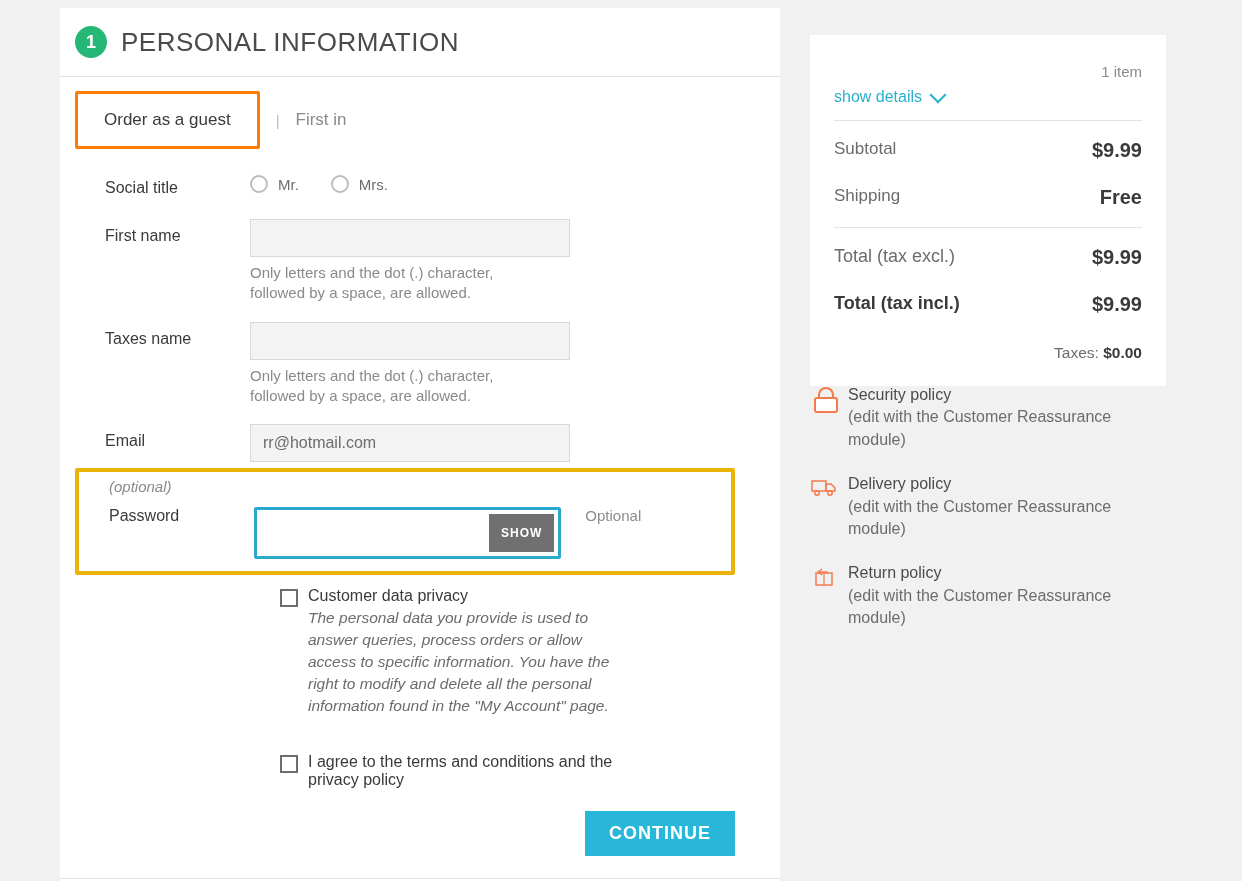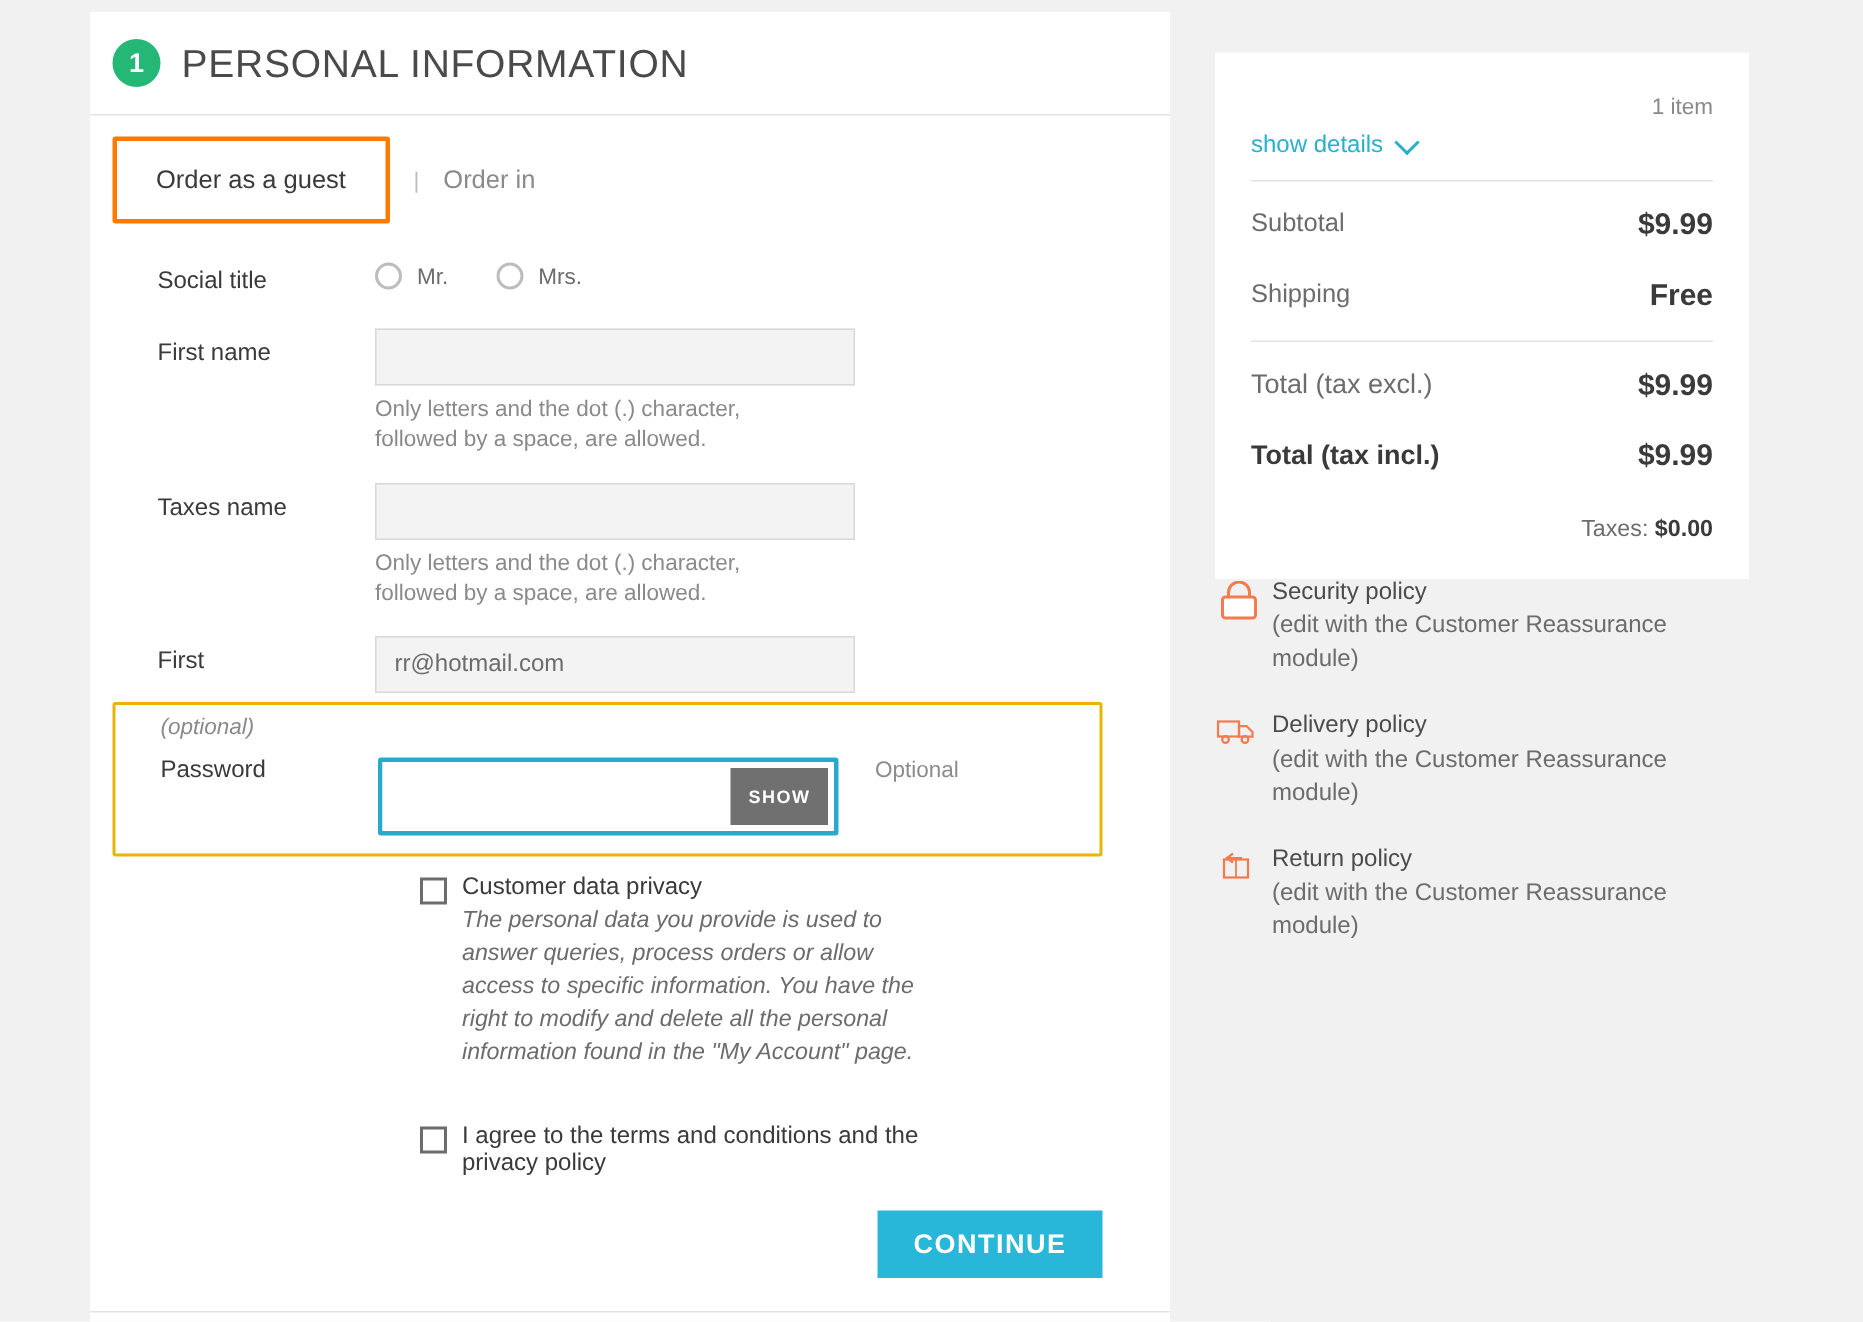--- a/index.html
+++ b/index.html
@@ -120,21 +120,21 @@
   color: #6c6c6c;
 }
 .hint {
   color: #8a8a8a;
   font-size: 15px;
   margin-top: 6px;
   line-height: 1.35;
   max-width: 300px;
 }
 .password-block {
-  border: 2px solid #eab308;
+  border: 4px solid #eab308;
   border-radius: 2px;
   margin: 0 30px 0 0;
   padding: 0 24px 12px 0;
   position: relative;
 }
 .optional-label {
   font-style: italic;
   color: #8a8a8a;
   padding-left: 30px;
   padding-top: 6px;
@@ -303,21 +303,21 @@
   <div class="main-area">
 
     <div class="step-header">
       <span class="step-number">1</span>
       <span class="step-title">PERSONAL INFORMATION</span>
     </div>
 
     <div class="tabs-row">
       <div class="tab-guest">Order as a guest</div>
       <span class="tab-divider">|</span>
-      <span class="tab-signin">Order in</span>
+      <span class="tab-signin">First in</span>
     </div>
 
     <div class="form">
 
       <div class="form-row">
         <div class="form-label">Social title</div>
         <div class="form-col">
           <div class="radio-group">
             <label class="radio-item">
               <span class="radio"></span>
@@ -341,21 +341,21 @@
 
       <div class="form-row" style="margin-top:6px;">
         <div class="form-label">Taxes name</div>
         <div class="form-col">
           <input class="text-input" style="">
           <div class="hint">Only letters and the dot (.) character, followed by a space, are allowed.</div>
         </div>
       </div>
 
       <div class="form-row" style="margin-top:6px;">
-        <div class="form-label">First</div>
+        <div class="form-label">Email</div>
         <div class="form-col">
           <input class="text-input" value="rr@hotmail.com" style="">
         </div>
       </div>
 
       <div class="password-block">
         <div class="optional-label">(optional)</div>
         <div class="password-row">
           <div class="pw-label-col">Password</div>
           <div class="pw-input-wrap">

